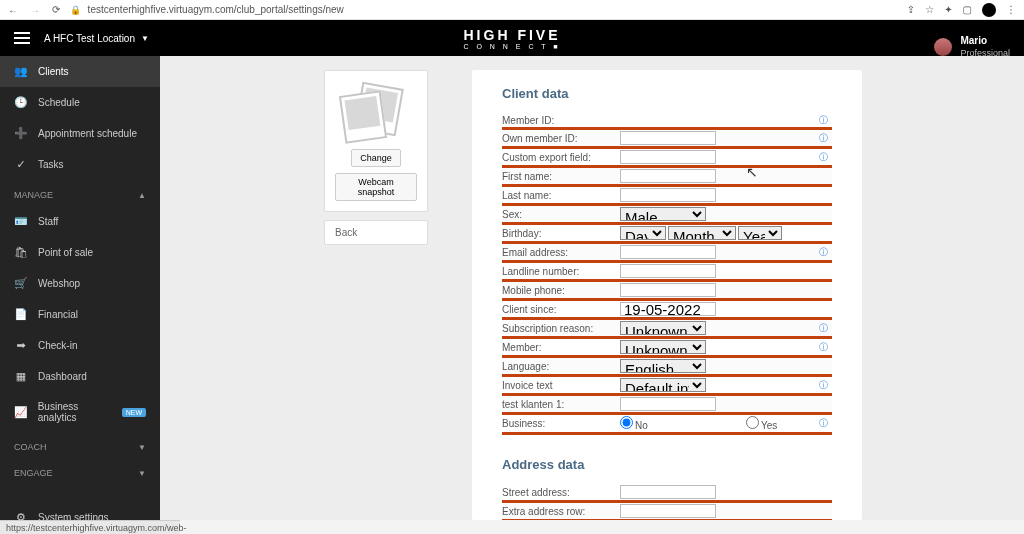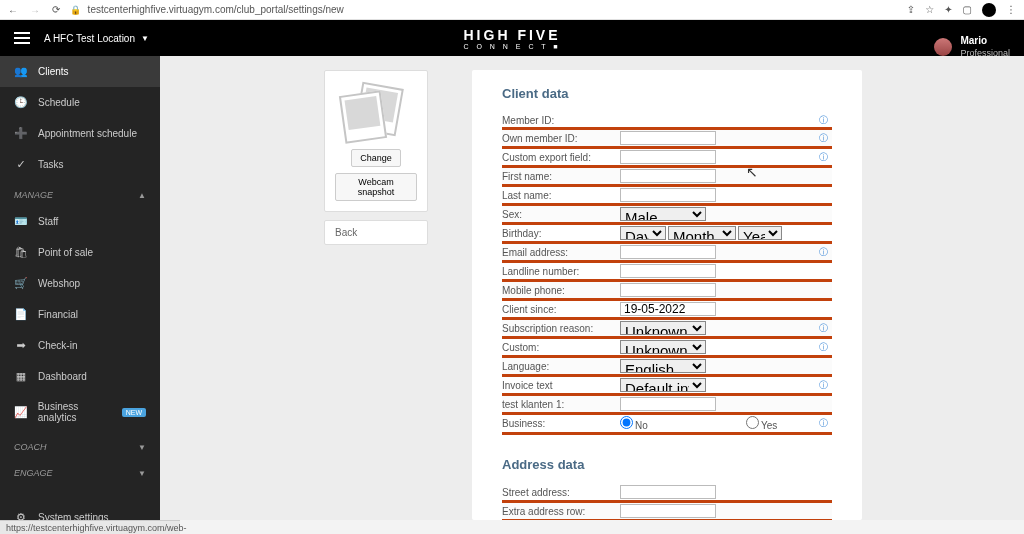--- a/index.html
+++ b/index.html
@@ -25,21 +25,21 @@
 .user-block { display: flex; align-items: center; gap: 8px; margin-top: 17px; }
 .user-avatar { width: 18px; height: 18px; border-radius: 50%; background: linear-gradient(#c77, #944); }
 .user-text { font-size: 10px; line-height: 12px; }
 .user-text .role { font-size: 9px; color: #bbb; }
 
 
 .sidebar { position: absolute; top: 56px; left: 0; width: 160px; bottom: 14px; background: #242424; color: #ccc; font-size: 10px; overflow: hidden; }
 .nav-item { display: flex; align-items: center; gap: 10px; padding: 9px 14px; cursor: pointer; }
 .nav-item.active { background: #3a3a3a; color: #fff; }
 .nav-item .icon { width: 14px; text-align: center; font-size: 11px; }
-.nav-header { display: flex; justify-content: space-between; align-items: center; padding: 10px 14px 6px; font-size: 9px; color: #999; cursor: pointer; font-style: italic; }
+.nav-header { display: flex; justify-content: space-between; align-items: center; padding: 10px 14px 6px; font-size: 9px; color: #999; cursor: pointer; }
 .nav-header .chev { font-size: 8px; }
 .badge-new { background: #4aa3df; color: #fff; font-size: 7px; padding: 1px 4px; border-radius: 2px; margin-left: 4px; }
 .sidebar .spacer { height: 18px; }
 
 
 .main { position: absolute; top: 56px; left: 160px; right: 0; bottom: 14px; background: #ededed; overflow: auto; display: flex; gap: 20px; padding: 14px 0 0 164px; }
 
 .photo-col { width: 104px; display: flex; flex-direction: column; align-items: center; gap: 8px; }
 .photo-card { width: 104px; background: #fff; border: 1px solid #ddd; border-radius: 2px; padding: 10px; display: flex; flex-direction: column; align-items: center; gap: 6px; }
 .photo-placeholder { width: 80px; height: 62px; position: relative; }
@@ -51,21 +51,21 @@
 .back-box { width: 104px; background: #fff; border: 1px solid #ddd; border-radius: 2px; padding: 6px 10px; font-size: 10px; color: #666; cursor: pointer; }
 
 
 .form-card { width: 390px; background: #fff; border-radius: 2px; padding: 16px 30px; font-size: 10px; color: #555; margin-left: 24px; }
 .form-card h3 { color: #4a6a85; font-size: 13px; font-weight: 600; margin-bottom: 12px; }
 .form-card h3.addr { margin-top: 22px; }
 .form-row { display: flex; align-items: center; min-height: 17px; padding: 1px 0; border-bottom: 3px solid #c2410c; position: relative; }
 .form-row:nth-child(odd) { background: #fbfbfb; }
 .form-row label { width: 118px; flex-shrink: 0; }
 .form-row .info { position: absolute; right: 4px; color: #4a90d9; font-size: 9px; cursor: pointer; }
-.form-row input[type=text] { border: 1px solid #bbb; font-size: 12px; padding: 1px 3px; width: 96px; height: 14px; background: #fff; }
+.form-row input[type=text] { border: 1px solid #bbb; font-size: 15px; padding: 1px 3px; width: 96px; height: 14px; background: #fff; }
 .form-row select { border: 1px solid #888; font-size: 15px; height: 14px; background: #efefef; }
 .sel-w1 { width: 86px; }
 .sel-w2 { width: 46px; }
 .sel-w3 { width: 68px; }
 .sel-w4 { width: 44px; }
 .radio-group { display: flex; gap: 8px; align-items: center; }
 .radio-group input { margin-right: 2px; }
 
 
 .status-bar { position: absolute; bottom: 0; left: 0; height: 14px; background: #e8e8e8; border-top: 1px solid #ccc; font-size: 9px; color: #555; padding: 0 6px; line-height: 14px; width: 180px; }
@@ -254,21 +254,21 @@
     <div class="form-row">
         <label>Client since:</label>
         <input type="text" value="19-05-2022" style="">
       </div>
     <div class="form-row">
         <label>Subscription reason:</label>
         <select class="sel-w1"><option>Unknown</option></select>
         <span class="info">ⓘ</span>
       </div>
     <div class="form-row">
-        <label>Custom:</label>
+        <label>Member:</label>
         <select class="sel-w1"><option>Unknown</option></select>
         <span class="info">ⓘ</span>
       </div>
     <div class="form-row">
         <label>Language:</label>
         <select class="sel-w1"><option>English</option></select>
       </div>
     <div class="form-row">
         <label>Invoice text</label>
         <select class="sel-w1"><option>Default invoice text</option></select>

